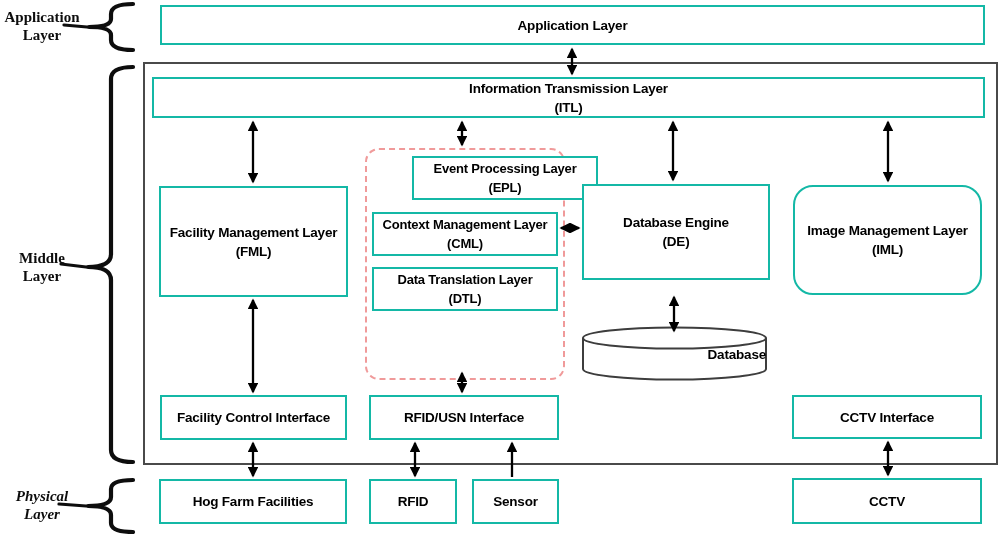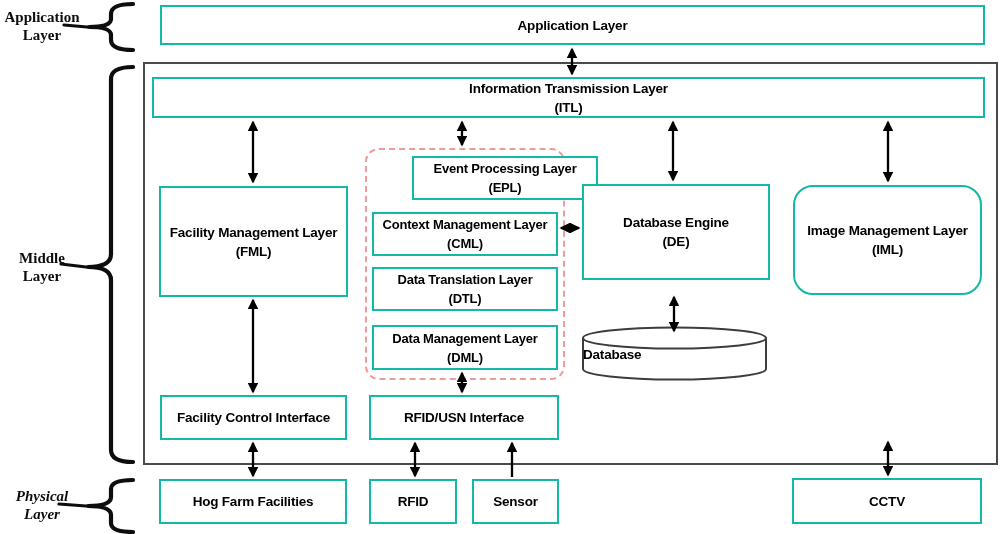--- a/index.html
+++ b/index.html
@@ -22,21 +22,21 @@
   .dashed-group{
     position:absolute;box-sizing:border-box;border:2px dashed #f09a9a;
     border-radius:14px;background:transparent;
   }
   .side-label{
     position:absolute;width:84px;text-align:center;color:#0d0d0d;
     font-family:"Liberation Serif",serif;font-weight:bold;font-size:15px;line-height:18px;
   }
   svg.overlay{position:absolute;left:0;top:0;pointer-events:none;}
   .cyl-label{
-    position:absolute;left:583px;top:347px;width:183px;text-align:left;
+    position:absolute;left:583px;top:347px;width:183px;text-align:right;
     font-weight:bold;font-size:13.5px;color:#000;letter-spacing:-0.2px;
   }
 </style>
 </head>
 <body>
 
 <div class="stage">
 
   <div class="side-label" style="left:0;top:8px;">
     <span>Application</span><br>
@@ -74,40 +74,39 @@
     <span class="l2">(EPL)</span>
   </div>
   <div class="box f13" style="left:372px;top:212px;width:186px;height:44px;">
     <span class="l1">Context Management Layer</span>
     <span class="l2">(CML)</span>
   </div>
   <div class="box f13" style="left:372px;top:267px;width:186px;height:44px;">
     <span class="l1">Data Translation Layer</span>
     <span class="l2">(DTL)</span>
   </div>
-  <div class="box f13" style="left:372px;top:325px;width:186px;height:45px;">
-    <span class="l1">Data Management Layer</span>
-    <span class="l2">(DML)</span>
-  </div>
 
   <div class="box f14" style="left:582px;top:184px;width:188px;height:96px;">
     <span class="l1">Database Engine</span>
     <span class="l2">(DE)</span>
   </div>
 
   <div class="box f14" style="left:793px;top:185px;width:189px;height:110px;border-radius:20px;">
     <span class="l1">Image Management Layer</span>
     <span class="l2">(IML)</span>
   </div>
 
   <div class="box f14" style="left:160px;top:395px;width:187px;height:45px;">
     <span class="l1">Facility Control Interface</span>
   </div>
   <div class="box f14" style="left:369px;top:395px;width:190px;height:45px;">
     <span class="l1">RFID/USN Interface</span>
+  </div>
+  <div class="box f14" style="left:792px;top:395px;width:190px;height:44px;">
+    <span class="l1">CCTV Interface</span>
   </div>
 
   <div class="box f14" style="left:159px;top:479px;width:188px;height:45px;">
     <span class="l1">Hog Farm Facilities</span>
   </div>
   <div class="box f14" style="left:369px;top:479px;width:88px;height:45px;">
     <span class="l1">RFID</span>
   </div>
   <div class="box f14" style="left:472px;top:479px;width:87px;height:45px;">
     <span class="l1">Sensor</span>

